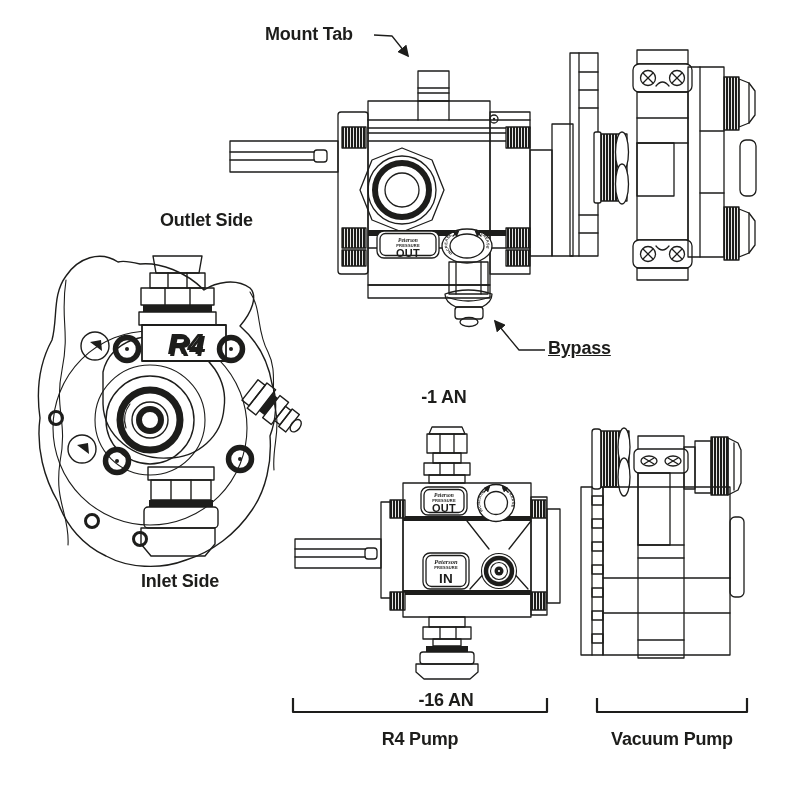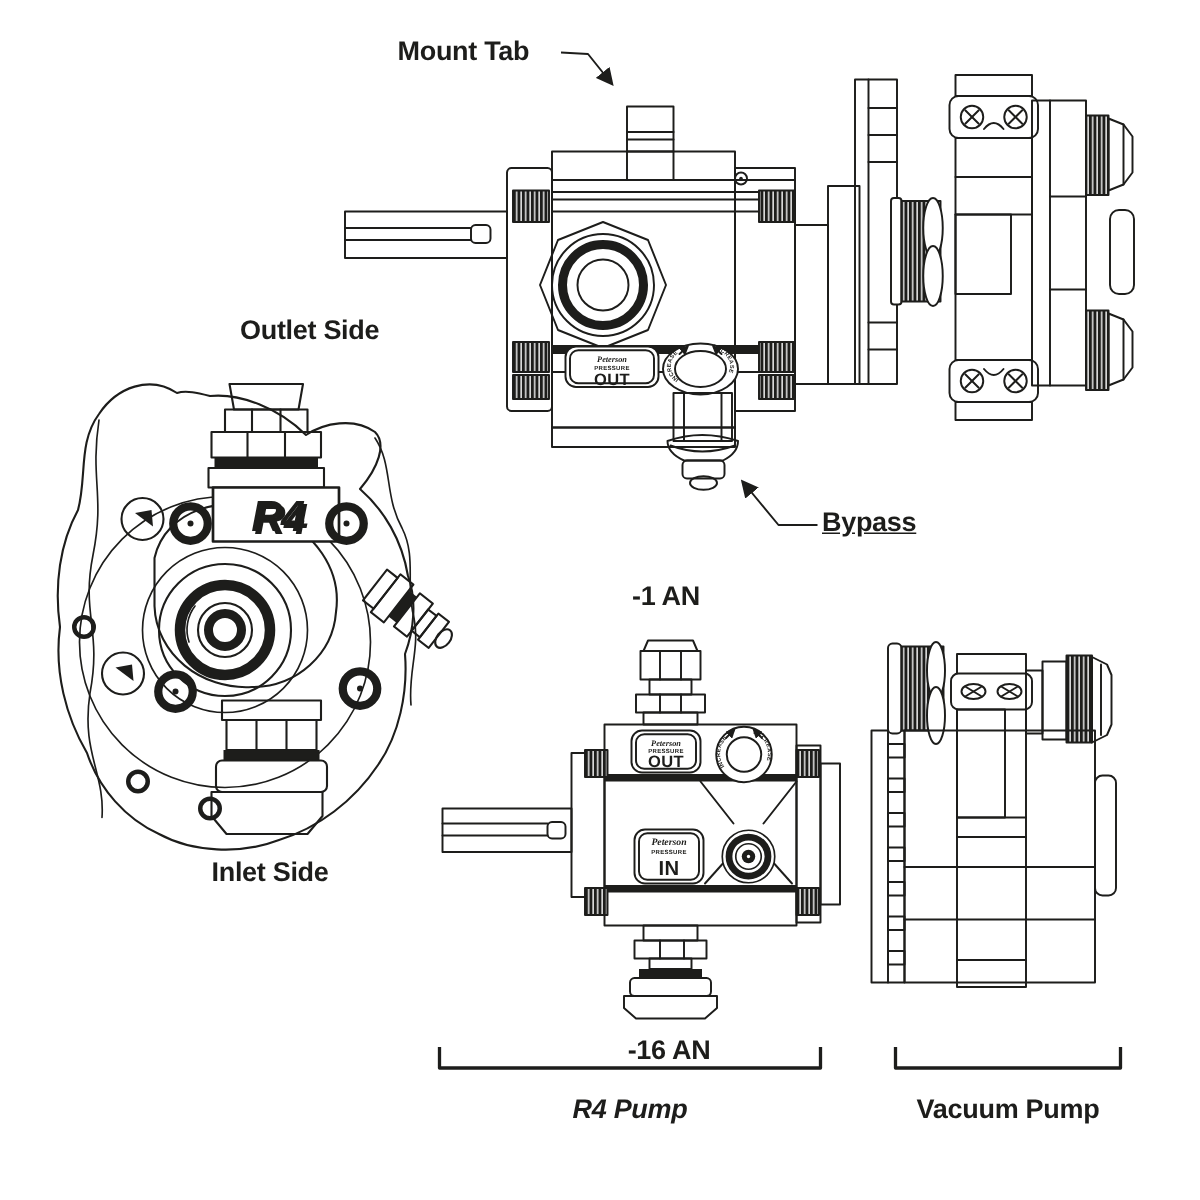--- a/index.html
+++ b/index.html
@@ -384,15 +384,15 @@
     <path d="M 597,698 L 597,712 L 747,712 L 747,698" stroke-width="2.2"></path>
   </g>
 </svg>
 
 <div class="lbl" style="left:265px;top:25px;">Mount Tab</div>
 <div class="lbl" style="left:116px;top:211px;margin-left:44px;">Outlet Side</div>
 <div class="lbl" style="left:548px;top:339px;text-decoration:underline;">Bypass</div>
 <div class="lbl center" style="left:444px;top:388px;">-1 AN</div>
 <div class="lbl" style="left:141px;top:572px;text-align:right;">Inlet Side</div>
 <div class="lbl center" style="left:446px;top:672px;margin-top:19px;">-16 AN</div>
-<div class="lbl center" style="left:420px;top:730px;font-style:italic;">R4 Pump</div>
+<div class="lbl center" style="left:420px;top:730px;">R4 Pump</div>
 <div class="lbl center" style="left:672px;top:730px;">Vacuum Pump</div>
 </div>
 
 </body></html>

